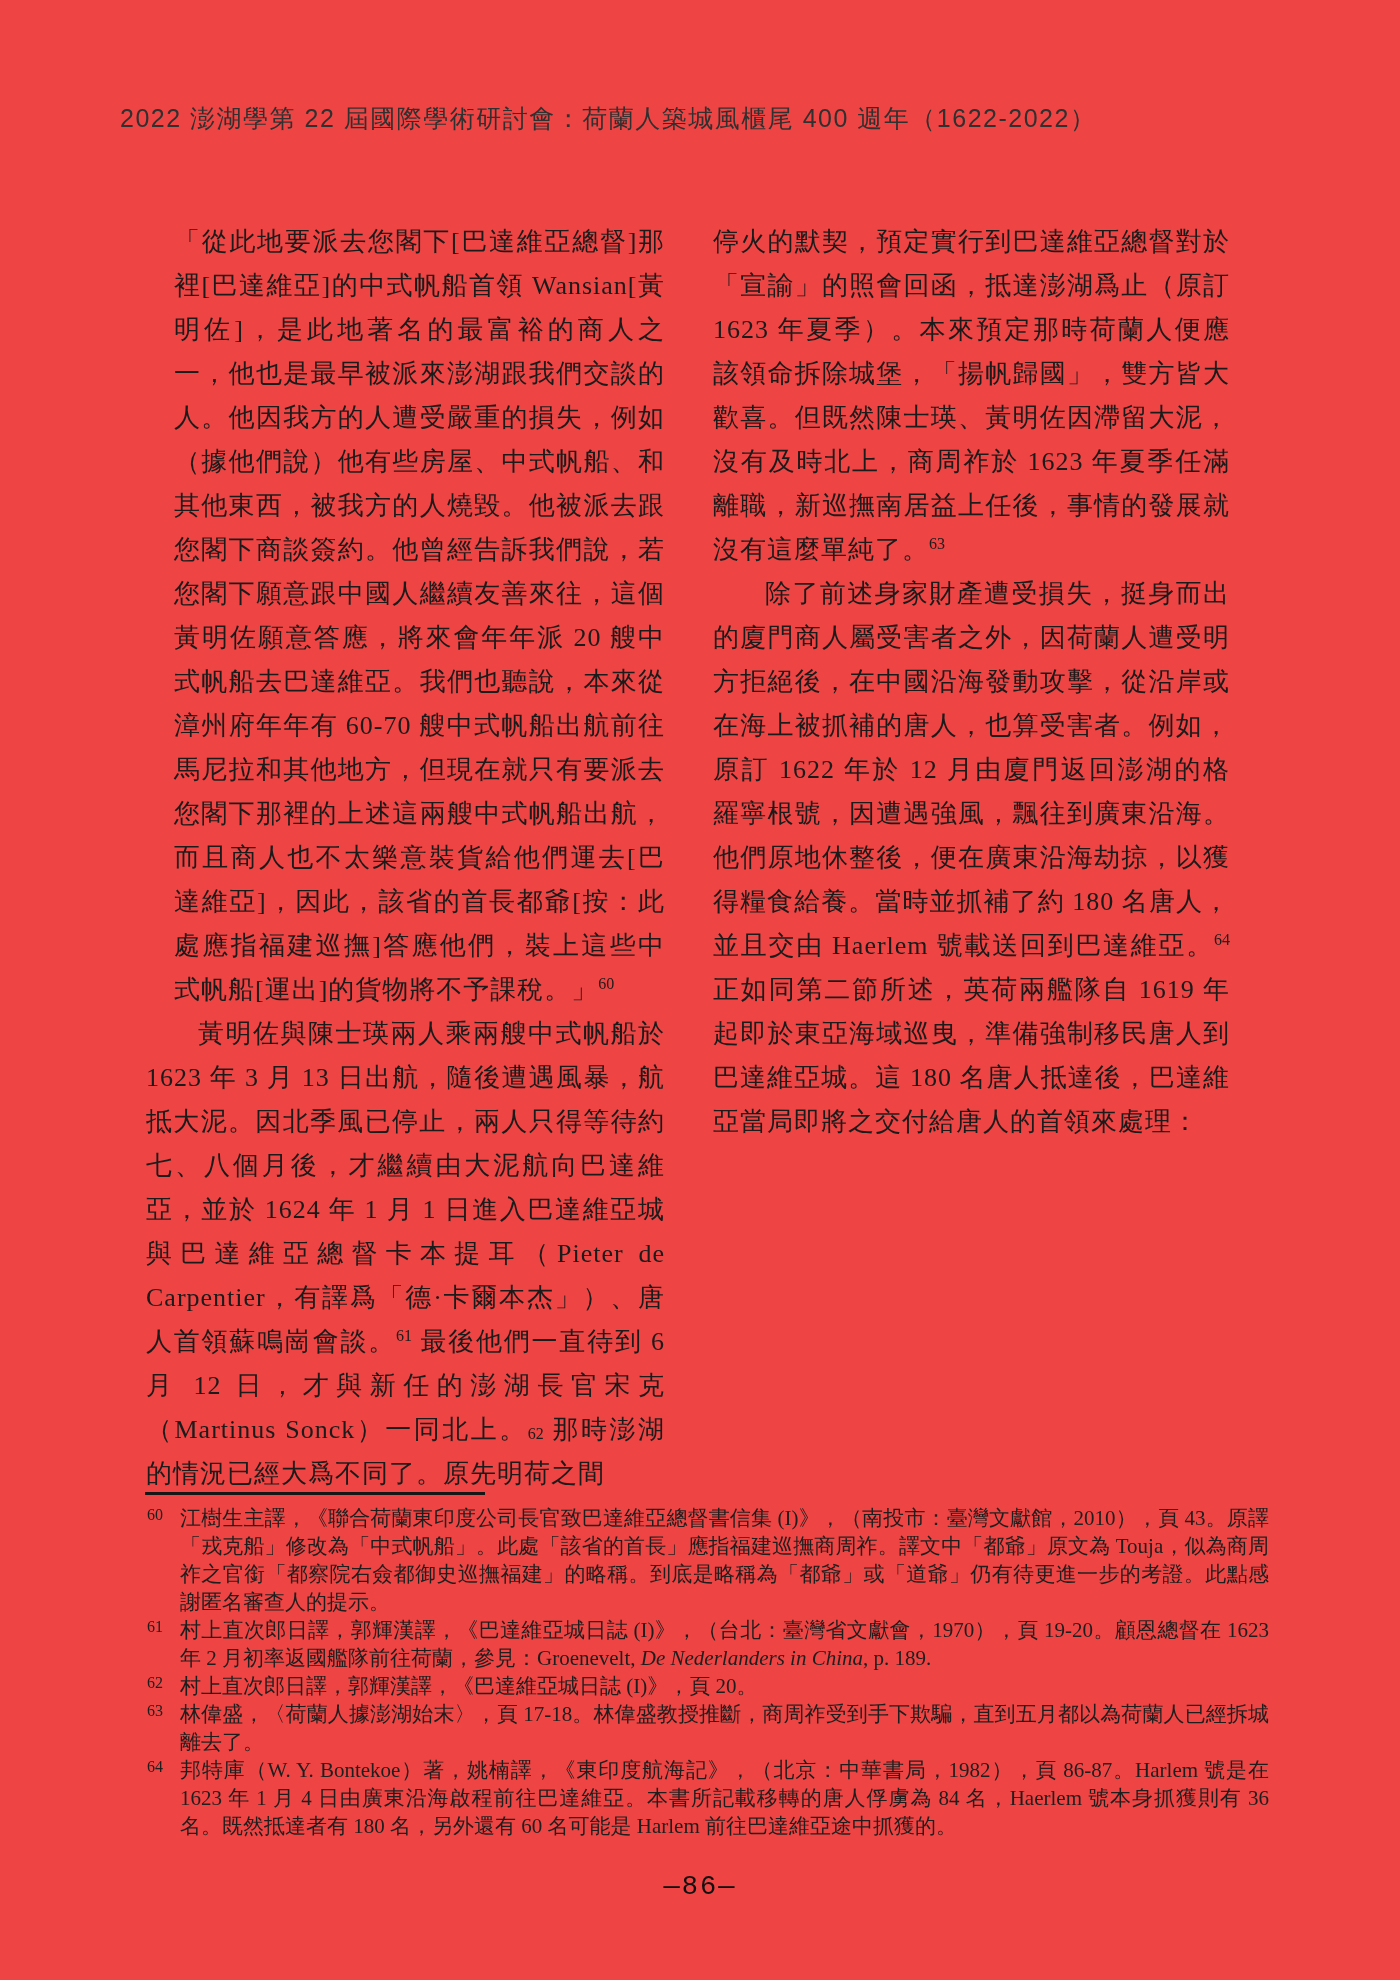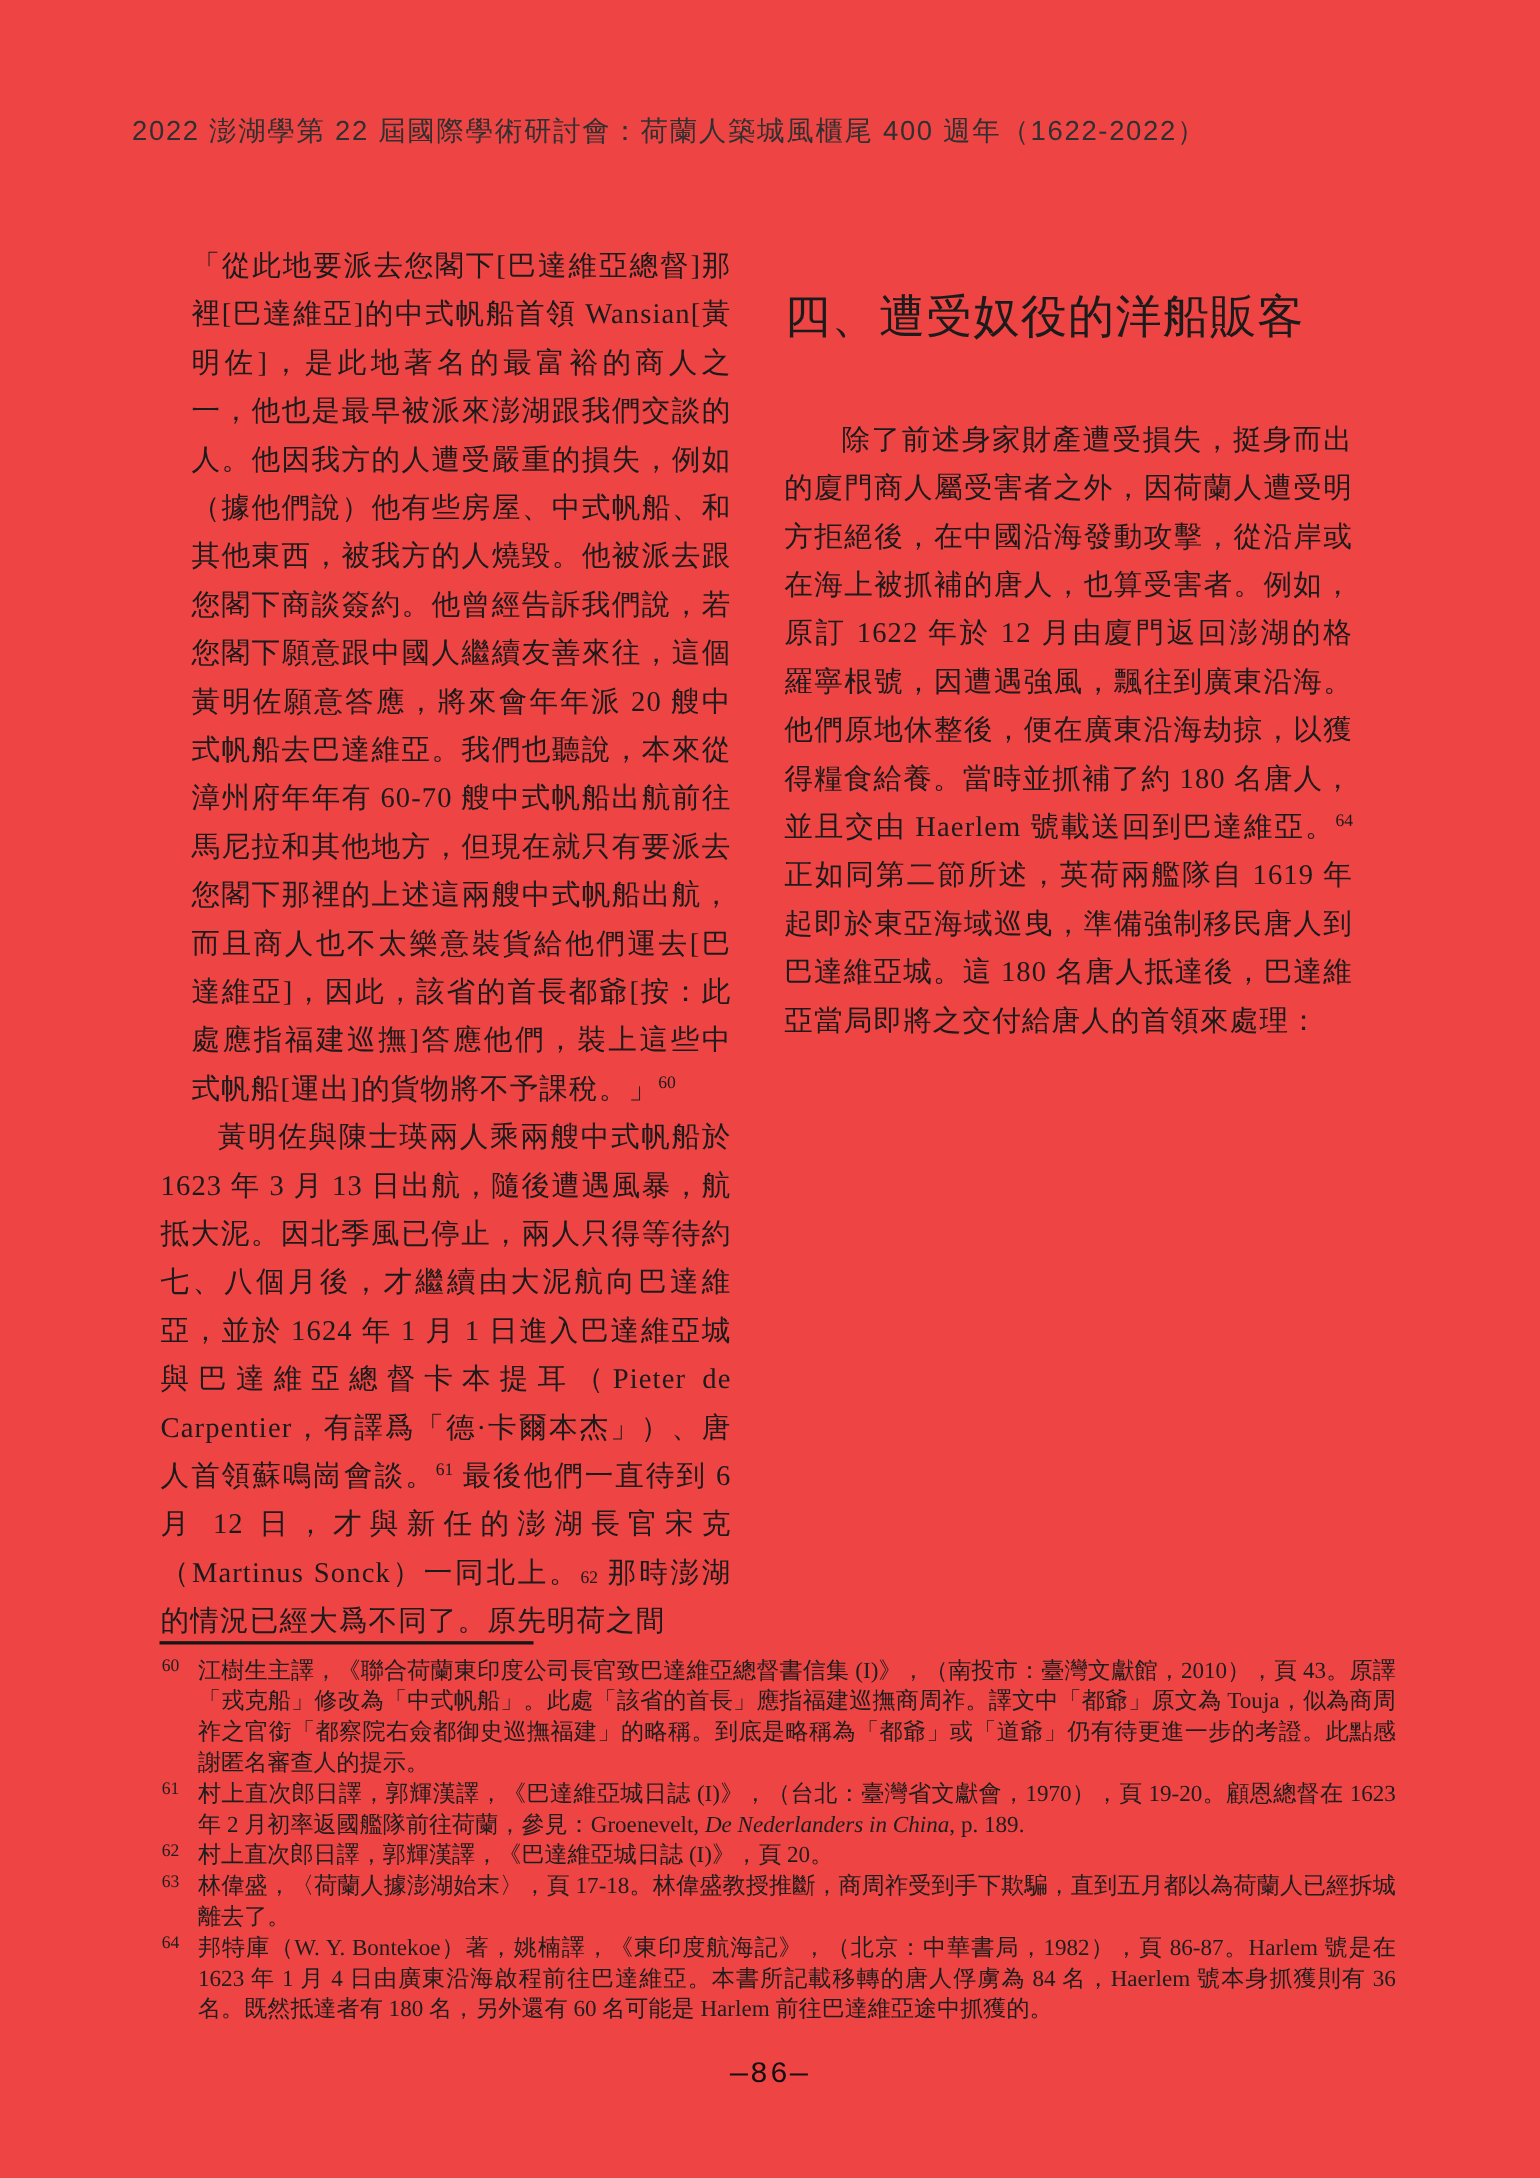--- a/index.html
+++ b/index.html
@@ -104,21 +104,23 @@
   <div class="col col-left">
     <div class="bquote bquote-left">
       <span>「從此地要派去您閣下[巴達維亞總督]那裡[巴達維亞]的中式帆船首領 Wansian[黃明佐]，是此地著名的最富裕的商人之一，他也是最早被派來澎湖跟我們交談的人。他因我方的人遭受嚴重的損失，例如（據他們說）他有些房屋、中式帆船、和其他東西，被我方的人燒毀。他被派去跟您閣下商談簽約。他曾經告訴我們說，若您閣下願意跟中國人繼續友善來往，這個黃明佐願意答應，將來會年年派 20 艘中式帆船去巴達維亞。我們也聽說，本來從漳州府年年有 60-70 艘中式帆船出航前往馬尼拉和其他地方，但現在就只有要派去您閣下那裡的上述這兩艘中式帆船出航，而且商人也不太樂意裝貨給他們運去[巴達維亞]，因此，該省的首長都爺[按：此處應指福建巡撫]答應他們，裝上這些中式帆船[運出]的貨物將不予課稅。」</span><sup class="fnref">60</sup>
     </div>
     <p class="para para-indent">
       <span>黃明佐與陳士瑛兩人乘兩艘中式帆船於 1623 年 3 月 13 日出航，隨後遭遇風暴，航抵大泥。因北季風已停止，兩人只得等待約七、八個月後，才繼續由大泥航向巴達維亞，並於 1624 年 1 月 1 日進入巴達維亞城與巴達維亞總督卡本提耳（Pieter de Carpentier，有譯爲「德·卡爾本杰」）、唐人首領蘇鳴崗會談。</span><sup class="fnref">61</sup><span> 最後他們一直待到 6 月 12 日，才與新任的澎湖長官宋克（Martinus Sonck）一同北上。</span><sup class="fnref fnref-low">62</sup><span> 那時澎湖的情況已經大爲不同了。原先明荷之間</span>
     </p>
   </div>
 
   <div class="col col-right">
-    <h2 class="section-heading">四、遭受奴役的洋船販客</h2>
+    <p class="para">
+      <span>停火的默契，預定實行到巴達維亞總督對於「宣諭」的照會回函，抵達澎湖爲止（原訂 1623 年夏季）。本來預定那時荷蘭人便應該領命拆除城堡，「揚帆歸國」，雙方皆大歡喜。但既然陳士瑛、黃明佐因滯留大泥，沒有及時北上，商周祚於 1623 年夏季任滿離職，新巡撫南居益上任後，事情的發展就沒有這麼單純了。</span><sup class="fnref">63</sup>
+    </p>
     <p class="para para-indent">
       <span>除了前述身家財產遭受損失，挺身而出的廈門商人屬受害者之外，因荷蘭人遭受明方拒絕後，在中國沿海發動攻擊，從沿岸或在海上被抓補的唐人，也算受害者。例如，原訂 1622 年於 12 月由廈門返回澎湖的格羅寧根號，因遭遇強風，飄往到廣東沿海。他們原地休整後，便在廣東沿海劫掠，以獲得糧食給養。當時並抓補了約 180 名唐人，並且交由 Haerlem 號載送回到巴達維亞。</span><sup class="fnref">64</sup><span> 正如同第二節所述，英荷兩艦隊自 1619 年起即於東亞海域巡曳，準備強制移民唐人到巴達維亞城。這 180 名唐人抵達後，巴達維亞當局即將之交付給唐人的首領來處理：</span>
     </p>
   </div>
 
   <div class="fn-separator"></div>
 
   <div class="footnotes">
     <div class="footnote">
       <span class="fn-num">60</span>

